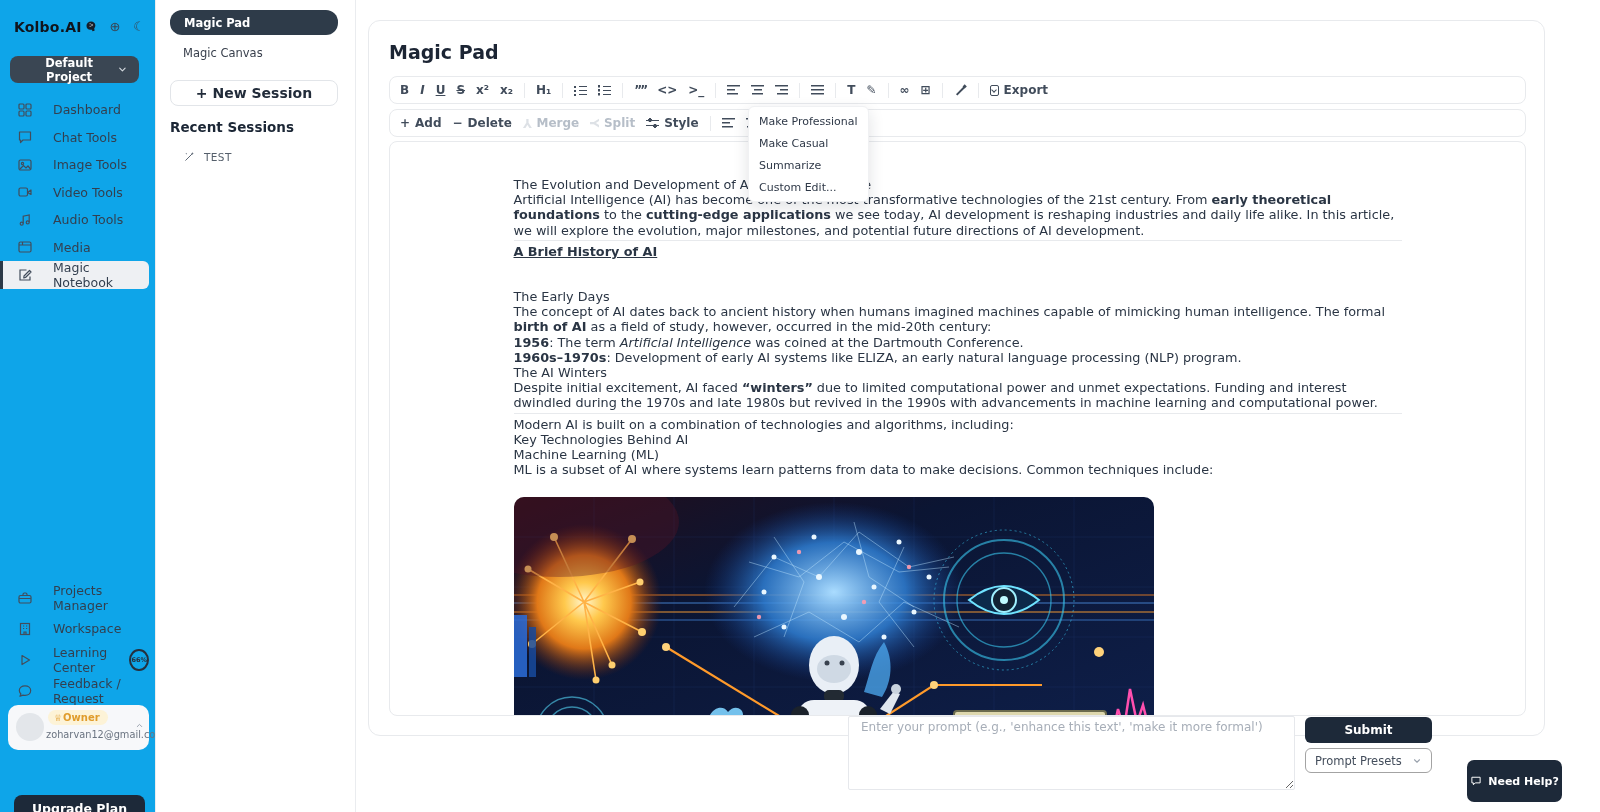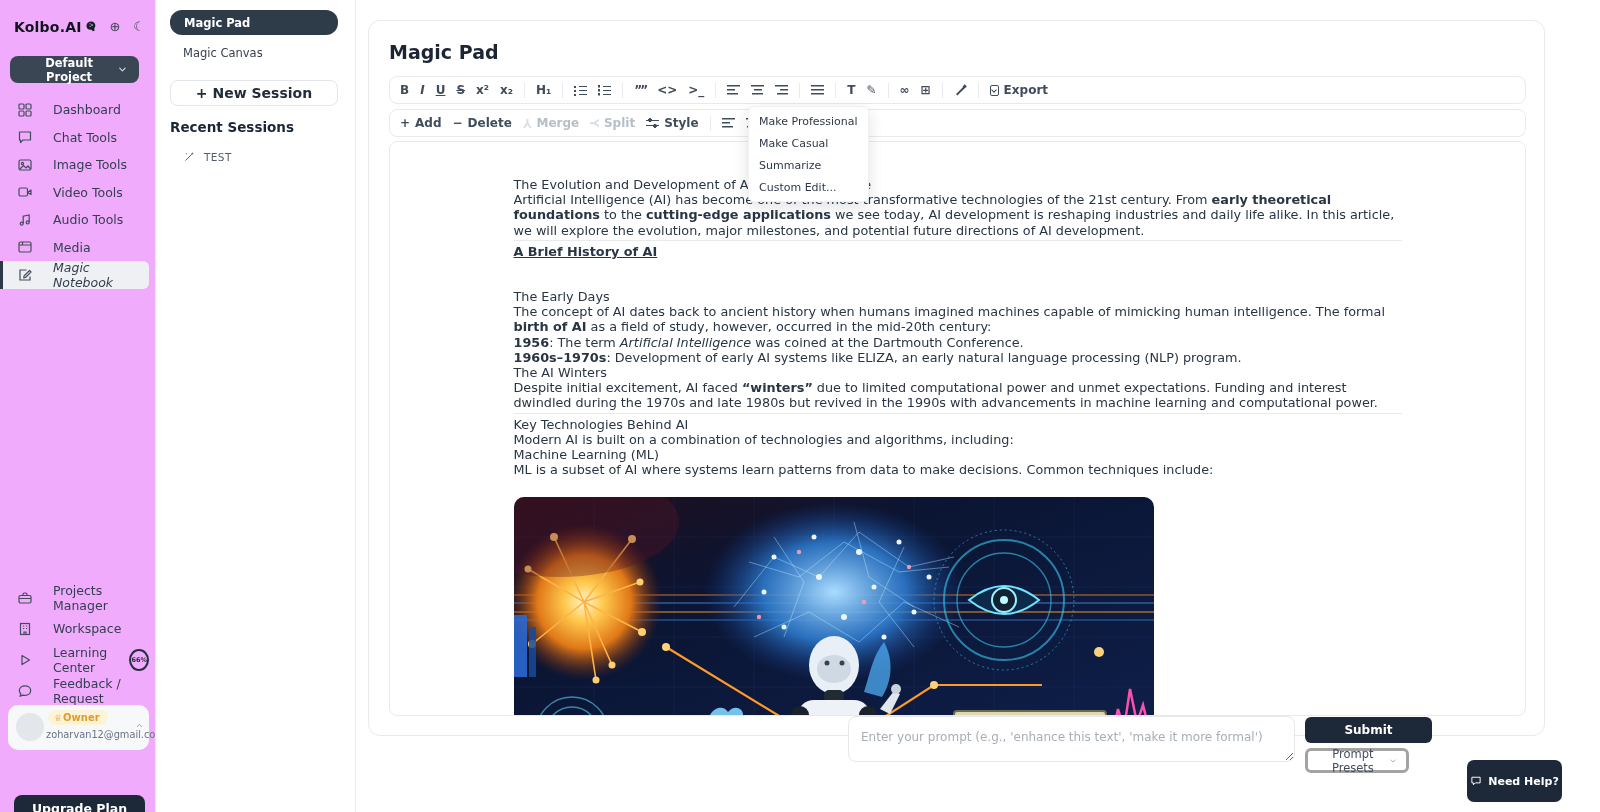--- a/index.html
+++ b/index.html
@@ -1,35 +1,35 @@
 <!DOCTYPE html>
 <html style="--primary-dark: #1d2939; --owner-badge-bg: #fdf3d7; --owner-badge-text: #e09c2c; --accent-pill-bg: #2e3b49;"><head>
 <meta charset="utf-8">
 <style>
   * { margin:0; padding:0; box-sizing:border-box; }
   html,body { width:1600px; height:812px; font-family:"DejaVu Sans","Liberation Sans",sans-serif; background:#fff; color:#2a3544; overflow:hidden; }
   #app { position:relative; width:1600px; height:812px; background:#fff; }
   button { background:none; border:0; font:inherit; cursor:pointer; color:inherit; }
 
   
-  #sidebar { position:absolute; left:0; top:0; width:156px; height:812px; border-right:1px solid #eaecef; background:#f0abfc; }
+  #sidebar { position:absolute; left:0; top:0; width:156px; height:812px; border-right:1px solid #eaecef; background:#0ea5e9; }
   .logo-row { position:absolute; left:14px; top:18px; right:10px; display:flex; align-items:center; }
   .logo-text { font-size:14px; font-weight:800; color:#10141c; letter-spacing:.2px; }
   .logo-head { width:17px; height:17px; margin-left:3px; }
   .logo-head svg { width:100%; height:100%; }
   .top-glyph { font-size:13px; color:#39424f; margin-left:13px; cursor:pointer; }
   .project-btn { position:absolute; left:10px; top:56px; width:129px; height:27px; background:#3a4653; border-radius:8px; color:#fff; font-size:11.5px; font-weight:700; display:flex; align-items:center; justify-content:space-between; padding:0 11px; }
   .project-btn .chev { width:11px; height:11px; color:#d4d9df; }
   .chev svg { width:100%; height:100%; display:block; }
 
   .nav { position:absolute; left:0; right:6px; top:96px; display:flex; flex-direction:column; }
   .nav.footer-nav { top:582px; }
   .nav-item { height:27.5px; display:flex; align-items:center; gap:20px; padding-left:14px; font-size:12.5px; font-weight:500; color:#333f4f; cursor:pointer; border-left:3px solid transparent; }
   .footer-nav .nav-item { height:31px; }
-  .nav-item.active { background:#eef0f3; border-left-color:#2c3947; border-radius:0 6px 6px 0;font-style:italic; }
+  .nav-item.active { background:#eef0f3; border-left-color:#2c3947; border-radius:0 6px 6px 0; }
   .nav-ic { width:16px; height:16px; flex:0 0 16px; display:inline-flex; }
   .nav-ic svg { width:100%; height:100%; }
   .progress-badge { width:22px; height:22px; border:2px solid #25303e; border-radius:50%; font-size:6.5px; font-weight:700; color:#25303e; display:inline-flex; align-items:center; justify-content:center; margin-left:2px; }
 
   .user-card { position:absolute; left:8px; top:705px; width:141px; height:45px; background:#f7f8fa; border-radius:10px; }
   .avatar { position:absolute; left:8px; top:8px; width:28px; height:28px; border-radius:50%; background:#e3e6ea; }
   .owner-pill { position:absolute; left:40px; top:5px; background:var(--owner-badge-bg,#fdf3d7); color:var(--owner-badge-text,#e09c2c); font-size:10px; font-weight:700; border-radius:9px; padding:2px 8px 2px 6px; white-space:nowrap; }
   .owner-crown { font-size:9px; margin-right:1px; }
   .user-email { position:absolute; left:38px; top:24px; font-size:9.8px; color:#6a7380; white-space:nowrap; }
   .user-chev { position:absolute; right:5px; top:16px; width:9px; height:9px; color:#9aa2ad; }
@@ -98,24 +98,24 @@
   .doc-p .i { font-style:italic; }
   .doc-p .u { text-decoration:underline; }
   .doc-hr { border-top:1px solid #e8eaed; margin:2px 0 3px; }
   .doc-image { margin-top:10px; width:640px; height:238px; border-radius:10px; overflow:hidden; }
 
   
   #style-menu { position:absolute; left:748px; top:106px; min-width:93px; background:#fff; border:1px solid #f0f1f3; border-radius:6px; box-shadow:0 5px 16px rgba(20,30,50,.13); padding:3px 0; z-index:50; }
   .menu-item { font-size:11px; color:#2f3948; padding:4.5px 10px; white-space:nowrap; cursor:pointer; }
 
   
-  #prompt-input { position:absolute; left:848px; top:716px; width:447px; height:46px; border:1px solid #e6e8ec; border-radius:8px; padding:13px 12px; font:12px "DejaVu Sans","Liberation Sans",sans-serif; color:#2a3544; background:#fff; z-index:20; }
+  #prompt-input { position:absolute; left:848px; top:716px; width:447px; height:74px; border:1px solid #e6e8ec; border-radius:2px; padding:3px 12px; font:12px "DejaVu Sans","Liberation Sans",sans-serif; color:#2a3544; background:#fff; z-index:20; }
   #prompt-input::placeholder { color:#a7aeb8; }
   .submit-btn { position:absolute; left:1305px; top:717px; width:127px; height:26px; background:var(--primary-dark,#1d2939); color:#fff; border-radius:6px; font-size:12px; font-weight:700; z-index:20; }
-  .presets-btn { position:absolute; left:1305px; top:748px; width:104px; height:25px; background:#fff; border:3px solid #a3a3a3; border-radius:6px; font-size:11.5px; color:#444e5c; display:flex; align-items:center; justify-content:space-between; padding:0 9px; z-index:20; }
+  .presets-btn { position:absolute; left:1305px; top:748px; width:127px; height:25px; background:#fff; border:1px solid #a3a3a3; border-radius:6px; font-size:11.5px; color:#444e5c; display:flex; align-items:center; justify-content:space-between; padding:0 9px; z-index:20; }
   .presets-btn .chev { width:10px; height:10px; color:#9aa2ad; }
   .help-btn { position:absolute; left:1467px; top:760px; width:95px; height:42px; background:var(--primary-dark,#1d2939); color:#fff; border-radius:7px; font-size:11px; font-weight:700; display:flex; align-items:center; justify-content:center; gap:6px; z-index:20; }
   .help-ic { width:12px; height:12px; display:inline-flex; }
   .help-ic svg { width:100%; height:100%; }
 </style>
 </head>
 <body>
 
 <div id="app">
 
@@ -414,22 +414,22 @@
           <div class="doc-hr"></div>
           <div class="doc-p"><span class="b u">A Brief History of AI</span></div>
           <div style="height: 30px;"></div>
           <div class="doc-p"><span>The Early Days</span></div>
           <div class="doc-p"><span>The concept of AI dates back to ancient history when humans imagined machines capable of mimicking human intelligence. The formal </span><span class="b">birth of AI</span><span> as a field of study, however, occurred in the mid-20th century:</span></div>
           <div class="doc-p"><span class="b">1956</span><span>: The term </span><span class="i">Artificial Intelligence</span><span> was coined at the Dartmouth Conference.</span></div>
           <div class="doc-p"><span class="b">1960s–1970s</span><span>: Development of early AI systems like ELIZA, an early natural language processing (NLP) program.</span></div>
           <div class="doc-p"><span>The AI Winters</span></div>
           <div class="doc-p"><span>Despite initial excitement, AI faced </span><span class="b">“winters”</span><span> due to limited computational power and unmet expectations. Funding and interest dwindled during the 1970s and late 1980s but revived in the 1990s with advancements in machine learning and computational power.</span></div>
           <div class="doc-hr"></div>
+          <div class="doc-p"><span>Modern AI is built on a combination of technologies and algorithms, including:</span></div>
           <div class="doc-p"><span>Key Technologies Behind AI</span></div>
-          <div class="doc-p"><span>Modern AI is built on a combination of technologies and algorithms, including:</span></div>
           <div class="doc-p"><span>Machine Learning (ML)</span></div>
           <div class="doc-p"><span>ML is a subset of AI where systems learn patterns from data to make decisions. Common techniques include:</span></div>
           <div style="height: 10px;"></div>
           <div class="doc-image">
   <svg viewBox="0 0 640 240" width="640" height="240">
     <defs>
       <linearGradient id="gBg" x1="0" y1="0" x2="1" y2="1">
         <stop offset="0" stop-color="#220e1b"></stop>
                   <stop offset=".35" stop-color="#0b1533"></stop>
                   <stop offset="1" stop-color="#0e1f4a"></stop>

